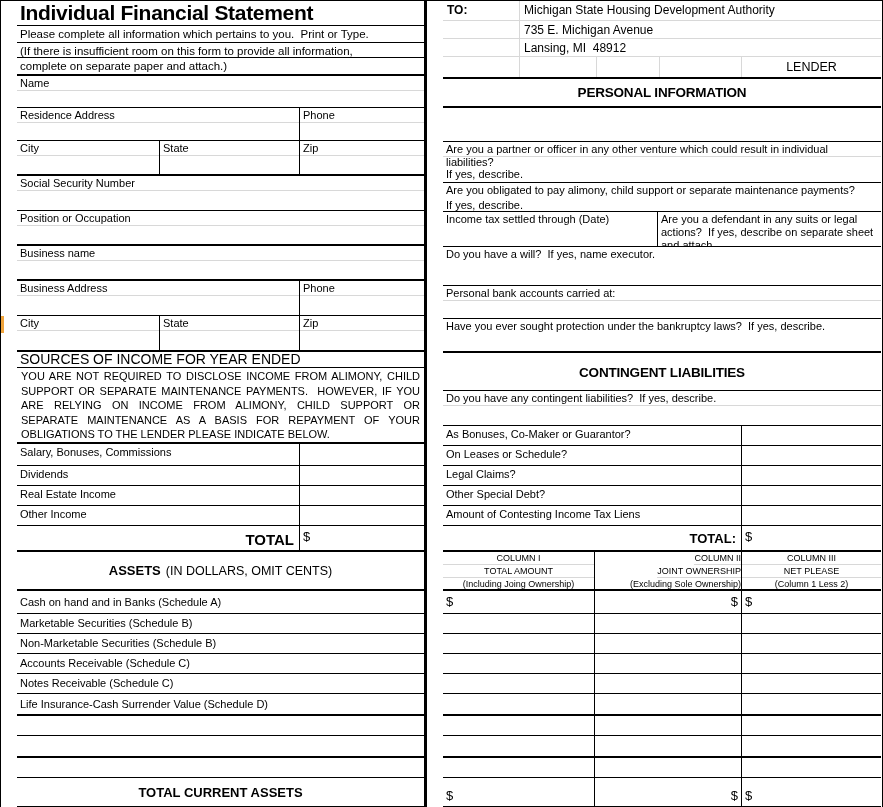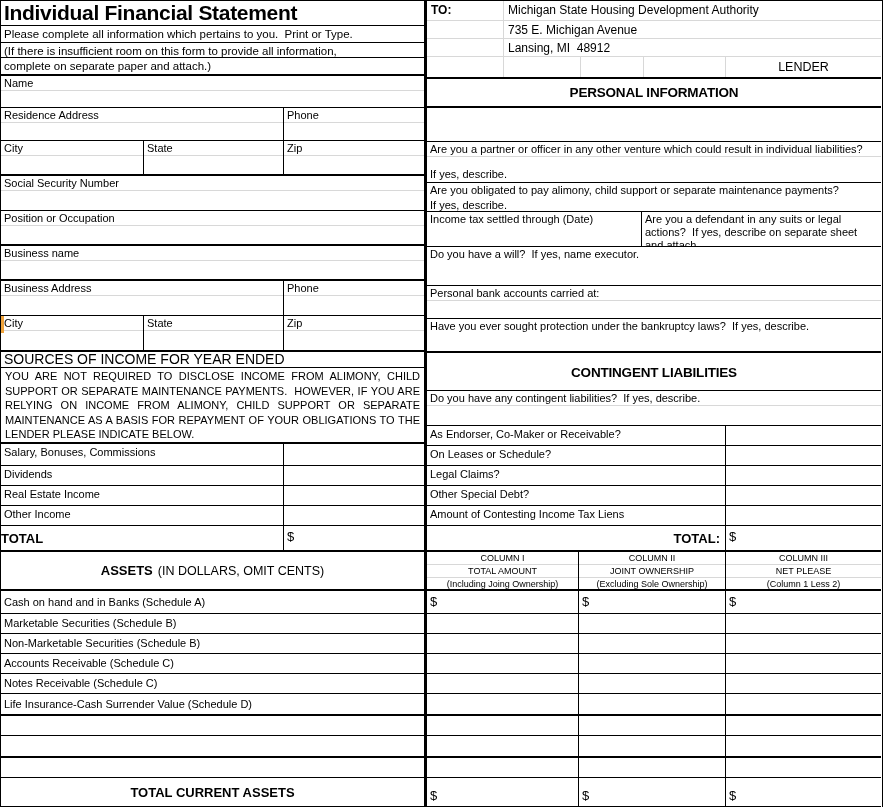--- a/index.html
+++ b/index.html
@@ -1,46 +1,46 @@
 <!DOCTYPE html>
 <html><head>
 <meta charset="utf-8">
 <style>
   html,body{margin:0;padding:0;background:#fff;}
   *{box-sizing:border-box;}
   body{font-family:"Liberation Sans","DejaVu Sans",sans-serif;color:#000;}
   .page{position:relative;width:883px;height:807px;border-top:1px solid #000;border-left:1px solid #000;border-right:1px solid #000;display:flex;background:#fff;overflow:hidden;}
   .col-left{width:426px;border-right:3px solid #000;display:flex;flex-direction:column;}
   .col-right{width:454px;display:flex;flex-direction:column;}
-  .blk{position:relative;border-bottom:1px solid #000;overflow:hidden;background:#fff;flex:none;}
+  .blk{position:relative;border-bottom:1px solid #000;overflow:hidden;background:#fff;flex:none;margin-left:16px;}
   .hb{border-bottom-width:2px;}
   .lab{font-size:11px;line-height:13px;padding:1px 3px;white-space:pre-wrap;}
   .flab{height:15px;border-bottom:1px solid #d8d8d8;font-size:11px;line-height:13px;padding:1px 3px;white-space:pre-wrap;overflow:visible;}
   .nofaint{border-bottom-color:transparent;}
   .fill{flex:1;}
   .hrow{display:flex;height:100%;}
   .cell{display:flex;flex-direction:column;border-right:1px solid #000;overflow:hidden;}
   .cell:last-child{border-right:none;}
   .title{font-size:21px;font-weight:bold;letter-spacing:-0.3px;line-height:24px;padding:0 3px;}
   .tline{border-bottom:1px solid #000;font-size:11.5px;line-height:14px;padding:1px 3px;white-space:pre-wrap;}
   .torow{display:flex;border-bottom:1px solid #d8d8d8;}
   .tolab{width:77px;font-size:12px;font-weight:bold;padding:2px 4px;border-right:1px solid #d8d8d8;}
   .toline{font-size:12px;padding:2px 4px;white-space:pre-wrap;}
   .lenderrow{display:flex;flex:1;}
   .lcell{border-right:1px solid #d8d8d8;height:100%;}
   .sect-title{font-size:13.5px;font-weight:bold;text-align:center;letter-spacing:-0.2px;}
   .para{font-size:11px;line-height:14.5px;text-align:justify;padding:1px 4px;white-space:pre-wrap;}
   .caps{font-size:14px;line-height:13px;padding:1px 3px;}
   .vlabel{width:283px;border-right:1px solid #000;font-size:11px;line-height:13px;padding:2px 3px;}
   .vvalue{flex:1;}
-  .totlab{width:283px;border-right:1px solid #000;font-size:13px;font-weight:bold;padding:5px 5px 0 0;}
+  .totlab{width:283px;border-right:1px solid #000;font-size:15px;font-weight:bold;text-align:right;padding:5px 5px 0 0;}
   .dollar{font-size:13px;padding:3px 3px;}
   .assets-band{display:flex;align-items:center;justify-content:center;font-size:12.5px;}
   .c1{width:152px;}
-  .c2{width:147px;}
+  .c2{width:147px;align-items:flex-end;}
   .colhead{font-size:9px;line-height:12px;text-align:center;border-bottom:1px solid #d8d8d8;white-space:pre-wrap;}
   .colhead:last-child{border-bottom:none;}
   .clabel{width:299px;border-right:1px solid #000;font-size:11px;line-height:13px;padding:2px 3px;}
   .ctotlab{width:299px;border-right:1px solid #000;font-size:13px;font-weight:bold;text-align:right;padding:5px 5px 0 0;}
   .tca{display:flex;align-items:center;justify-content:center;font-size:13px;font-weight:bold;}
   .marker{position:absolute;left:0;top:315px;width:3px;height:17px;background:#f0a43c;z-index:5;}
   .sb{display:flex;flex-direction:column;justify-content:space-between;height:100%;}
 </style>
 </head>
 <body>
@@ -287,21 +287,21 @@
 
     <div class="blk sect-title" style="height:38px;padding-top:12px">CONTINGENT LIABILITIES</div>
 
     <div class="blk" style="height:35px;display:flex;flex-direction:column">
       <div class="flab">Do you have any contingent liabilities?  If yes, describe.</div>
       <div class="fill"></div>
     </div>
 
     <div class="blk" style="height:20px">
       <div class="hrow">
-        <div class="clabel">As Endorser, Co-Maker or Receivable?</div>
+        <div class="clabel">As Bonuses, Co-Maker or Guarantor?</div>
         <div class="vvalue"></div>
       </div>
     </div>
     <div class="blk" style="height:20px">
       <div class="hrow">
         <div class="clabel">On Leases or Schedule?</div>
         <div class="vvalue"></div>
       </div>
     </div>
     <div class="blk" style="height:20px">

